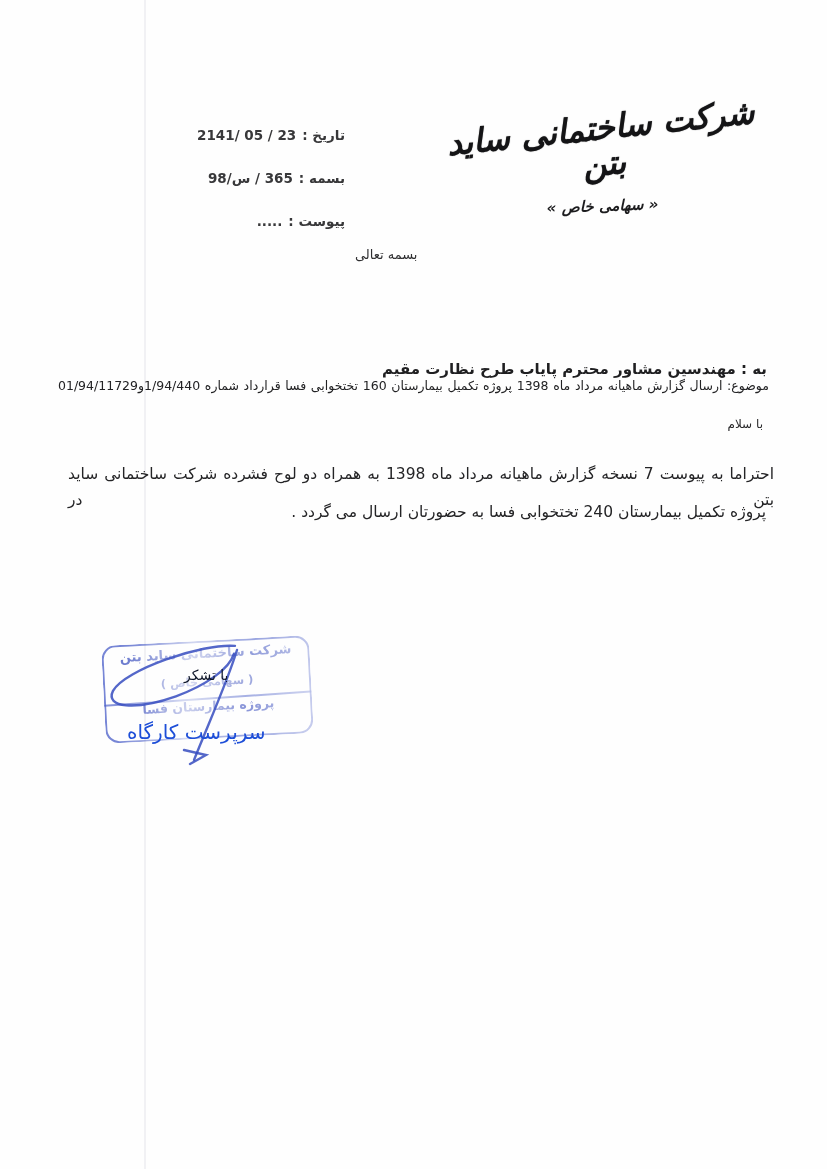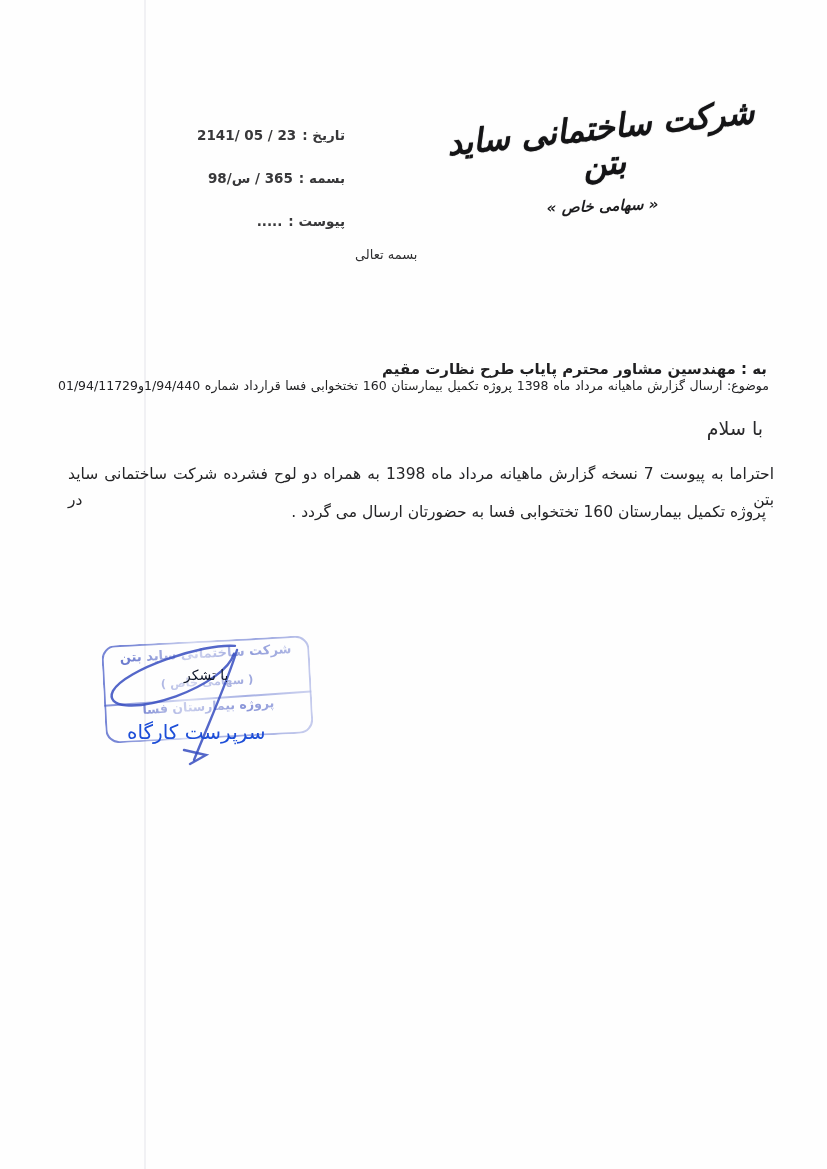--- a/index.html
+++ b/index.html
@@ -40,21 +40,21 @@
     position:absolute; top:332px; right:60px; direction:rtl;
     font-size:15px; font-weight:700; color:#1f1f21; white-space:nowrap;margin-top:28px;
   }
   .subject-line {
     position:absolute; top:376px; left:58px; width:711px; direction:rtl;
     font-size:12.5px; font-weight:400; color:#222224;
     text-align:justify; text-align-last:justify; line-height:20px;
   }
   .salutation {
     position:absolute; top:417px; right:64px; direction:rtl;
-    font-size:19px; color:#29292b;
+    font-size:12px; color:#29292b;
   }
   .body-line-1 {
     position:absolute; top:461px; left:68px; width:706px; direction:rtl;
     font-size:15.5px; color:#242426; line-height:26px;
     text-align:justify; text-align-last:justify;
   }
   .body-line-2 {
     position:absolute; top:499px; left:60px; width:706px; direction:rtl;
     font-size:15.5px; color:#242426; line-height:26px; text-align:right;
   }
@@ -116,21 +116,21 @@
 
   <div class="besmele">بسمه تعالی</div>
 
   <div class="to-line">به : مهندسین مشاور محترم پایاب طرح نظارت مقیم</div>
 
   <div class="subject-line">موضوع: ارسال گزارش ماهیانه مرداد ماه 1398 پروژه تکمیل بیمارستان 160 تختخوابی فسا قرارداد شماره 1/94/440و01/94/11729</div>
 
   <div class="salutation">با سلام</div>
 
   <div class="body-line-1">احتراما به پیوست 7 نسخه گزارش ماهیانه مرداد ماه 1398 به همراه دو لوح فشرده شرکت ساختمانی ساید بتن در</div>
-  <div class="body-line-2">پروژه تکمیل بیمارستان 160 تختخوابی فسا به حضورتان ارسال می گردد .</div>
+  <div class="body-line-2">پروژه تکمیل بیمارستان 240 تختخوابی فسا به حضورتان ارسال می گردد .</div>
 
   <div class="stamp">
     <div class="stamp-border"></div>
     <div class="stamp-line l1">شرکت ساختمانی ساید بتن</div>
     <div class="stamp-line l2">( سهامی خاص )</div>
     <div class="stamp-rule"></div>
     <div class="stamp-line l3">پروژه بیمارستان فسا</div>
   </div>
 
   <svg class="signature-svg" width="240" height="135" viewBox="0 0 240 135">

